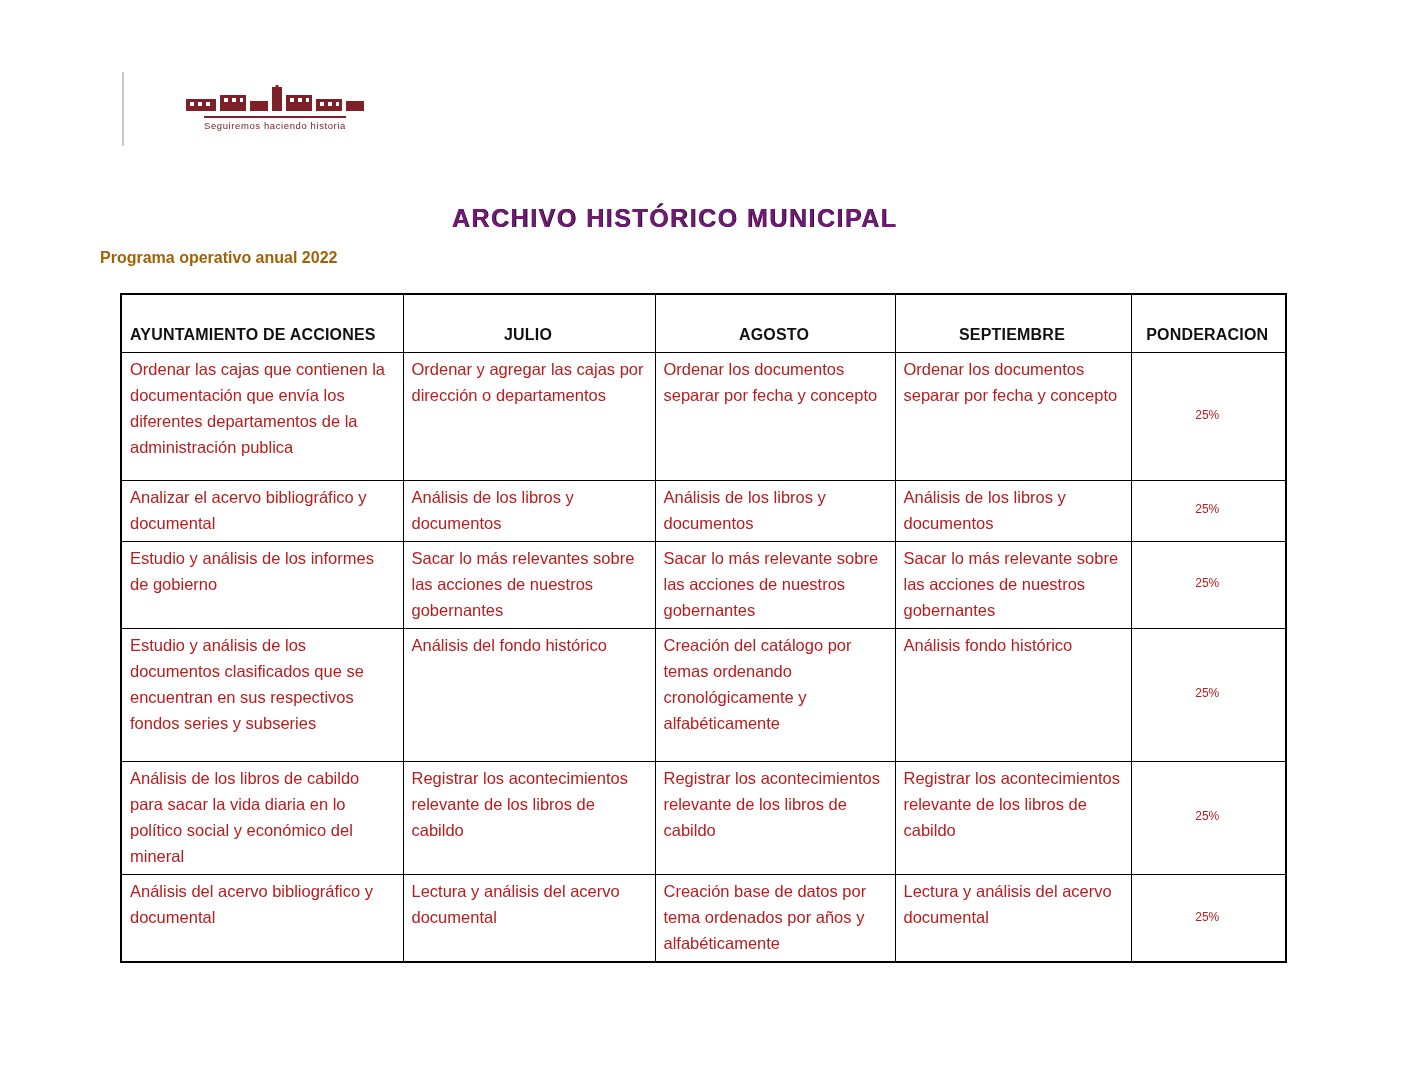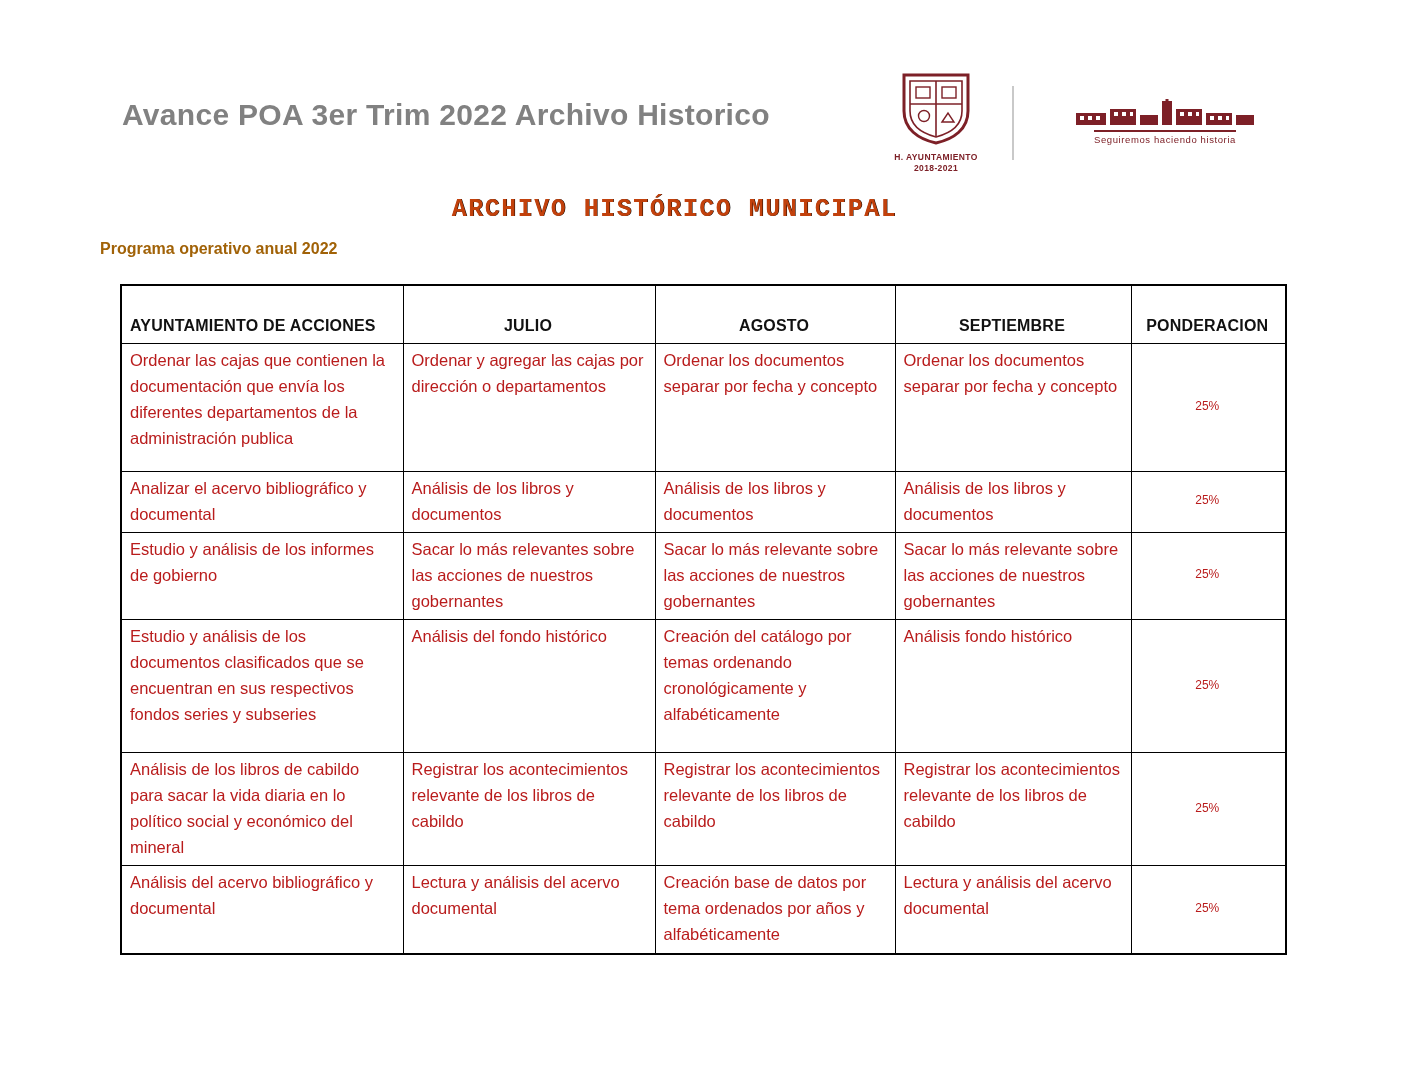--- a/index.html
+++ b/index.html
@@ -43,26 +43,26 @@
     display:inline-block;
     font-size:9.5px; color:#7d2027;
     border-top:2px solid #7d2027;
     padding-top:2px; margin-top:1px;
     letter-spacing:0.6px;
     text-align:center;
   }
 
   
   .doc-heading {
-    width:1165px; margin:22px 0 0 92px;
-    text-align:center;
-    font-family:Liberation Mono, monospace;
+    width:1165px; margin:58px 0 0 92px;
+    text-align:center;
+    font-family:Liberation Sans, sans-serif;
     font-size:25px; font-weight:bold;
     letter-spacing:1.5px;
-    color:#c2410c;
+    color:#701a75;
     text-shadow:0.6px 0 0 #000;
   }
   .doc-subheading {
     width:1165px; margin:16px 0 0 100px;
     text-align:left;
     font-size:16px; font-weight:bold;
     color:#a16207;
   }
 
   
@@ -108,40 +108,23 @@
   .poa tbody tr:nth-child(2) td { height:44px; }
   .poa tbody tr:nth-child(3) td { height:78px; }
   .poa tbody tr:nth-child(4) td { height:133px; }
   .poa tbody tr:nth-child(5) td { height:105px; }
   .poa tbody tr:nth-child(6) td { height:80px; }
 </style>
 </head>
 <body>
 
 <div class="header">
-  <h1 class="page-title">Avance POA 3er Trim 2022 Archivo Historico</h1>
 
   <div class="logos">
 
-    <div class="crest">
-      <svg width="72" height="74" viewBox="0 0 72 74">
-        <path d="M4 3 h64 v36 c0 18 -14 28 -32 32 C18 67 4 57 4 39 Z" fill="none" stroke="#7d2027" stroke-width="3"></path>
-        <path d="M10 9 h52 v30 c0 14 -11 22 -26 26 C21 61 10 53 10 39 Z" fill="none" stroke="#7d2027" stroke-width="1.6"></path>
-        <line x1="10" y1="32" x2="62" y2="32" stroke="#7d2027" stroke-width="1.6"></line>
-        <line x1="36" y1="9" x2="36" y2="64" stroke="#7d2027" stroke-width="1.6"></line>
-        <rect x="16" y="15" width="14" height="11" fill="none" stroke="#7d2027" stroke-width="1.4"></rect>
-        <rect x="42" y="15" width="14" height="11" fill="none" stroke="#7d2027" stroke-width="1.4"></rect>
-        <circle cx="24" cy="44" r="5.5" fill="none" stroke="#7d2027" stroke-width="1.4"></circle>
-        <path d="M42 50 l6 -9 l6 9 Z" fill="none" stroke="#7d2027" stroke-width="1.4"></path>
-      </svg>
-      <div class="crest-caption">
-        <div>H. AYUNTAMIENTO</div>
-        <div>2018-2021</div>
-      </div>
-    </div>
 
     <div class="logo-divider"></div>
 
     <div class="fresnillo">
       <svg width="190" height="26" viewBox="0 0 190 26">
         <g fill="#7d2027">
           <rect x="6" y="14" width="30" height="12"></rect>
           <rect x="40" y="10" width="26" height="16"></rect>
           <rect x="70" y="16" width="18" height="10"></rect>
           <rect x="92" y="2" width="10" height="24"></rect>

